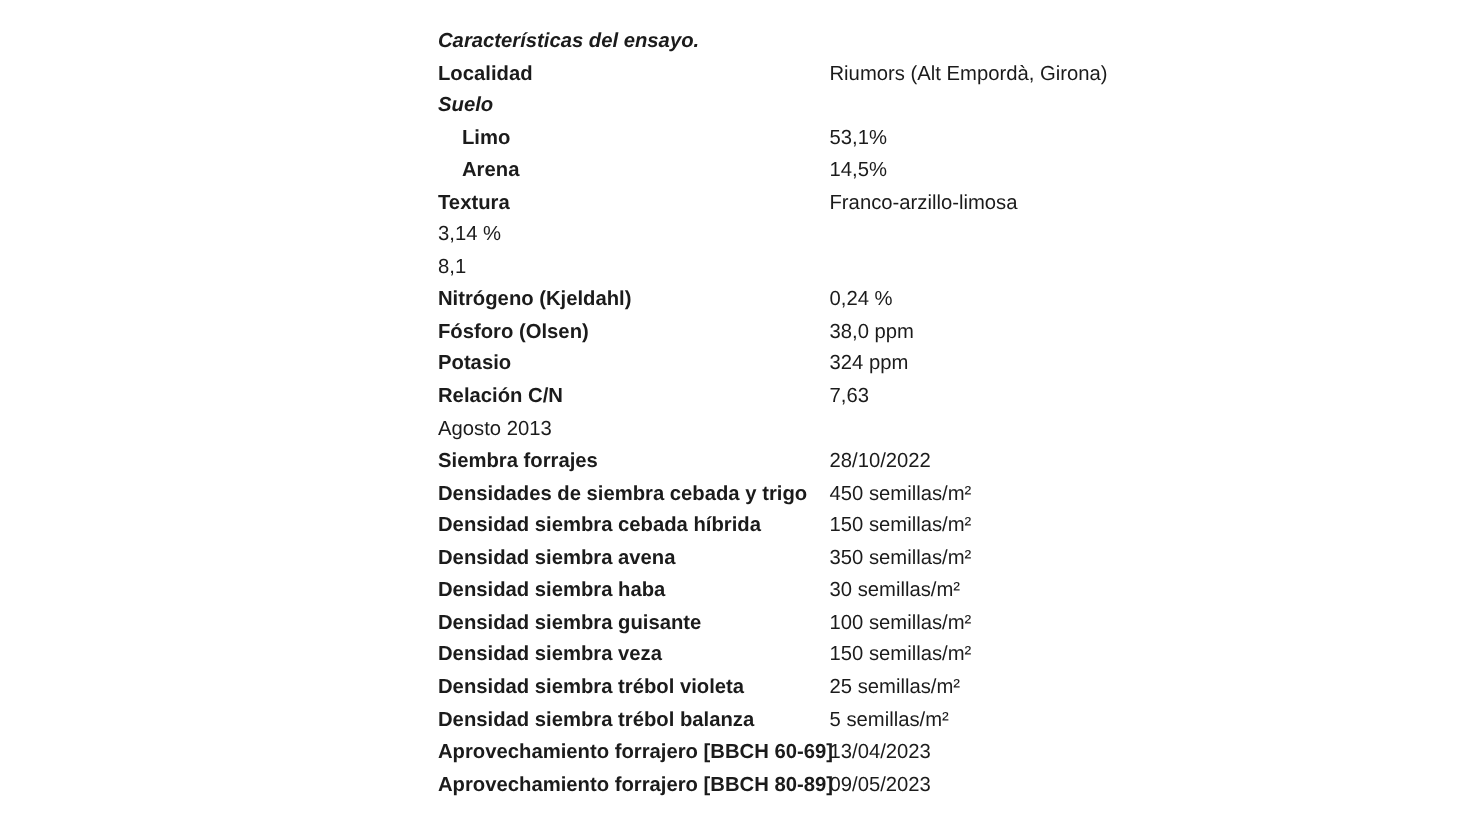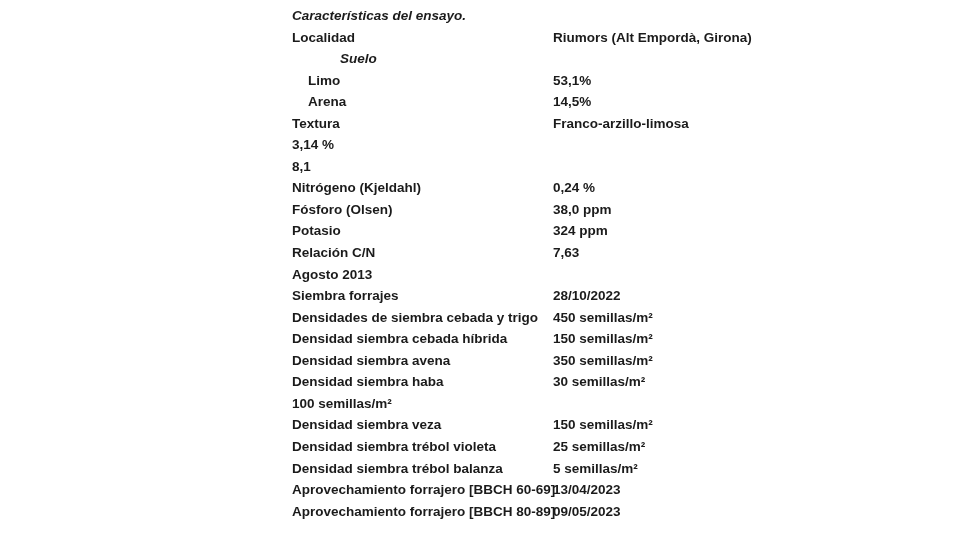--- a/index.html
+++ b/index.html
@@ -11,44 +11,43 @@
     height: 560px;
     background: #ffffff;
     font-family: "Liberation Sans", sans-serif;
     color: #1b1b1b;
     position: relative;
     overflow: hidden;
   }
   .doc-table {
     position: absolute;
     left: 292px;
-    top: 5px;
+    top: 16px;
     width: 620px;
   }
   .row {
     height: 21.55px;
     display: flex;
     align-items: center;
     font-size: 13.5px;
     line-height: 1;
   }
   .row .label {
     width: 261px;
     font-weight: 700;
     white-space: nowrap;
     box-sizing: border-box;
     flex-shrink: 0;
   }
   .row .value {
-    font-weight: 700;
+    font-weight: 400;
     white-space: nowrap;
   }
   .row.italic .label {
     font-style: italic;
-    margin-left: 48px;
   }
   .row.indent .label {
     padding-left: 16px;
   }
   .row.title-row .label {
     font-style: italic;
   }
 </style>
 </head>
 <body style="background: rgb(255, 255, 255); color: rgb(27, 27, 27);">
@@ -135,20 +134,21 @@
     <div class="label">Densidad siembra avena</div>
     <div class="value">350 semillas/m²</div>
   </div>
 
   <div class="row">
     <div class="label">Densidad siembra haba</div>
     <div class="value">30 semillas/m²</div>
   </div>
 
   <div class="row">
+    <div class="label">Densidad siembra guisante</div>
     <div class="value">100 semillas/m²</div>
   </div>
 
   <div class="row">
     <div class="label">Densidad siembra veza</div>
     <div class="value">150 semillas/m²</div>
   </div>
 
   <div class="row">
     <div class="label">Densidad siembra trébol violeta</div>

